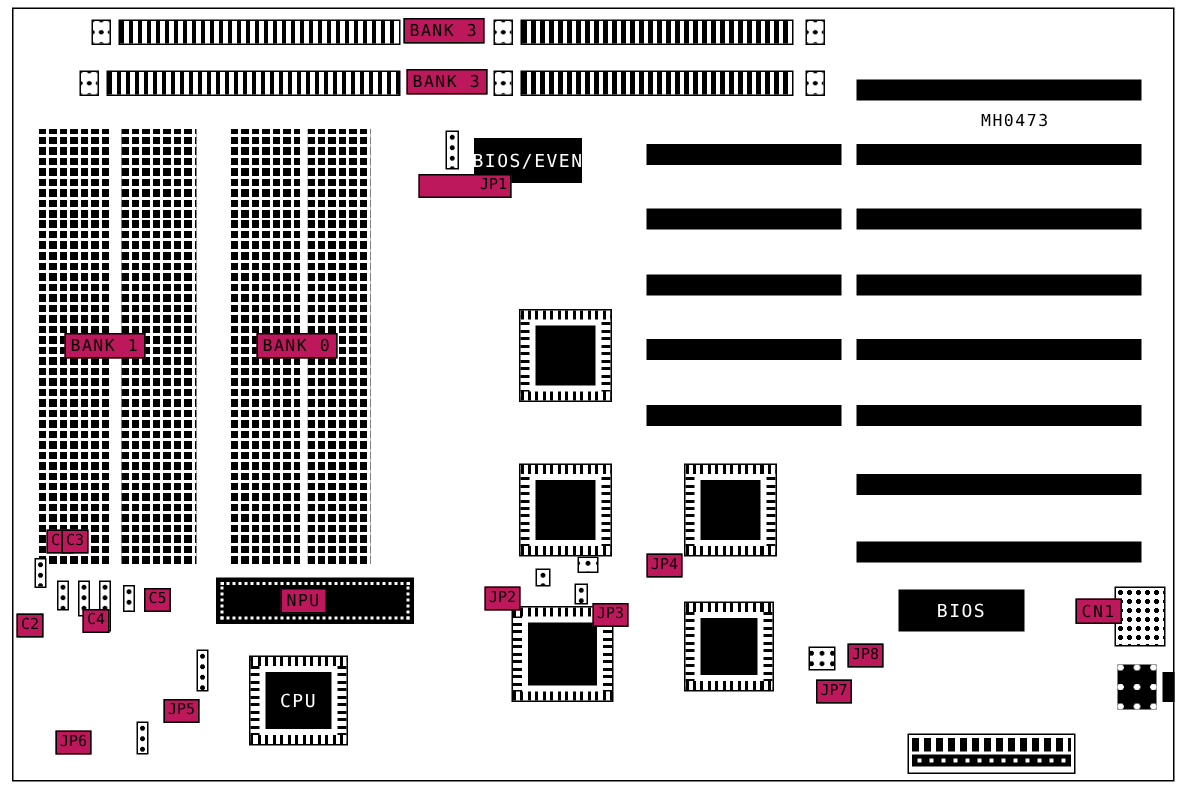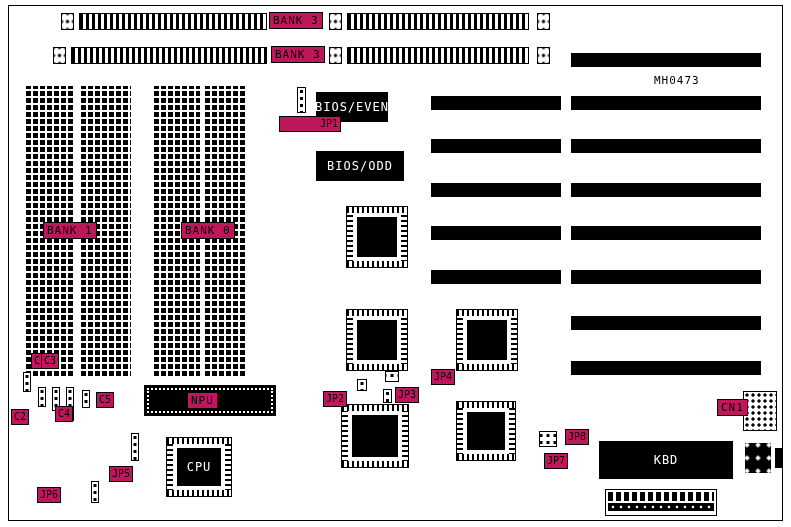--- a/index.html
+++ b/index.html
@@ -144,30 +144,27 @@
   <div class="isa-bar short" style="left:422px; top:220px;"></div>
   <div class="isa-bar short" style="left:422px; top:264px;"></div>
 
   <div class="plain-text" style="left:645px; top:68px;">MH0473</div>
 
   <div class="dram-grid" style="left:17px;  top:80px; width:48px; height:290px;"></div>
   <div class="dram-grid" style="left:72px;  top:80px; width:50px; height:290px;"></div>
   <div class="dram-grid" style="left:145px; top:80px; width:46px; height:290px;"></div>
   <div class="dram-grid" style="left:196px; top:80px; width:42px; height:290px;"></div>
   <div class="label-box" style="left:34px;  top:216px;">BANK 1</div>
-  <div class="label-box" style="left:172px; top:216px;">BANK 0</div>
+  <div class="label-box" style="left:162px; top:216px;">BANK 0</div>
 
   <div class="pin-strip" style="left:288px; top:81px; width:9px; height:26px;"></div>
   <div class="label-box sm" style="left:270px; top:110px;padding-left:40px;">JP1</div>
 
   <div class="black-box" style="left:307px; top:86px;  width:72px; height:30px;">
     <span>BIOS/EVEN</span>
-  </div>
-  <div class="black-box" style="left:307px; top:145px; width:88px; height:30px;">
-    <span>BIOS/ODD</span>
   </div>
 
   <div class="qfp" style="left:337px; top:200px; width:62px; height:62px;"></div>
   <div class="qfp" style="left:337px; top:303px; width:62px; height:62px;"></div>
   <div class="qfp" style="left:447px; top:303px; width:62px; height:62px;"></div>
   <div class="qfp" style="left:332px; top:398px; width:68px; height:64px;"></div>
   <div class="qfp" style="left:447px; top:395px; width:60px; height:60px;"></div>
 
   <div class="npu-socket" style="left:135px; top:379px; width:132px; height:31px;"></div>
   <div class="label-box" style="left:178px; top:386px;">NPU</div>
@@ -188,34 +185,34 @@
   <div class="pin-strip" style="left:73px; top:384px; width:8px; height:18px;"></div>
 
   <div class="pin-strip" style="left:122px; top:427px; width:8px; height:28px;"></div>
   <div class="label-box sm" style="left:100px; top:460px;">JP5</div>
   <div class="label-box sm" style="left:28px; top:481px;">JP6</div>
   <div class="pin-strip" style="left:82px; top:475px; width:8px; height:22px;"></div>
 
   <div class="pin-strip" style="left:348px; top:373px; width:10px; height:12px;"></div>
   <div class="label-box sm" style="left:314px; top:385px;">JP2</div>
   <div class="pin-strip" style="left:374px; top:383px; width:9px; height:14px;"></div>
-  <div class="label-box sm" style="left:386px; top:381px;">JP3</div>
+  <div class="label-box sm" style="left:386px; top:396px;">JP3</div>
   <div class="pin-strip" style="left:376px; top:365px; width:14px; height:11px;"></div>
   <div class="label-box sm" style="left:422px; top:363px;">JP4</div>
 
   <div class="pin-strip" style="left:530px; top:425px; width:18px; height:16px;"></div>
   <div class="label-box sm" style="left:556px; top:423px;">JP8</div>
   <div class="label-box sm" style="left:535px; top:447px;">JP7</div>
 
+  <div class="black-box" style="left:590px; top:387px; width:84px; height:28px;">
+    <span>BIOS</span>
+  </div>
   <div class="label-box" style="left:708px; top:393px;">CN1</div>
   <div class="pga-conn" style="left:734px; top:385px; width:34px; height:40px;"></div>
 
-  <div class="black-box" style="left:590px; top:435px; width:134px; height:38px;">
-    <span>KBD</span>
-  </div>
   <div class="din-conn" style="left:736px; top:437px; width:26px; height:30px;"></div>
   <div class="edge-tab" style="left:766px; top:442px; width:8px; height:20px;"></div>
 
   <div class="bottom-conn" style="left:596px; top:483px; width:112px; height:27px;">
     <div class="row1"></div>
     <div class="row2"></div>
   </div>
 
 </div>
 

